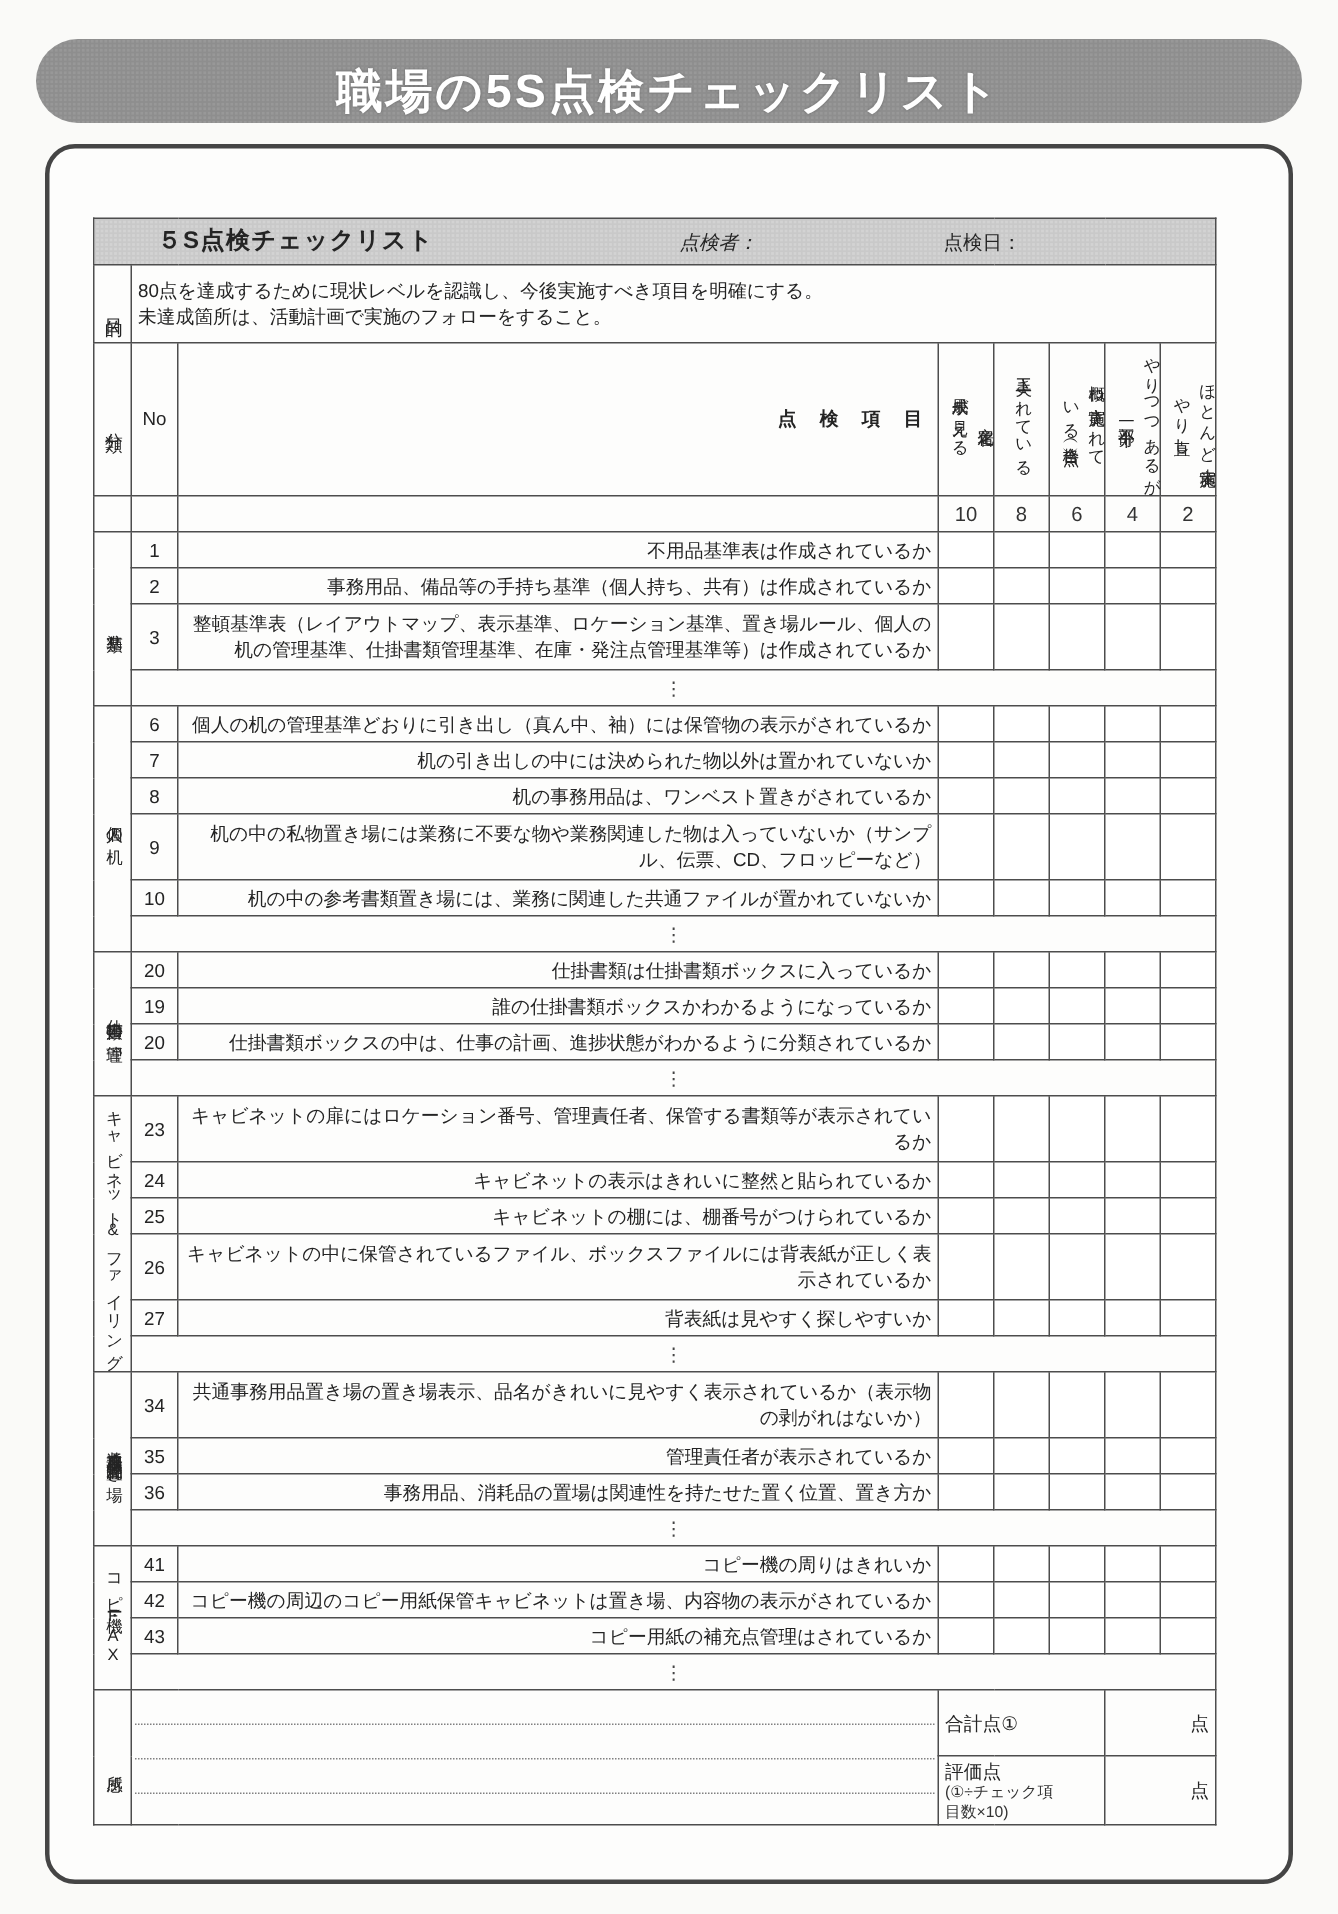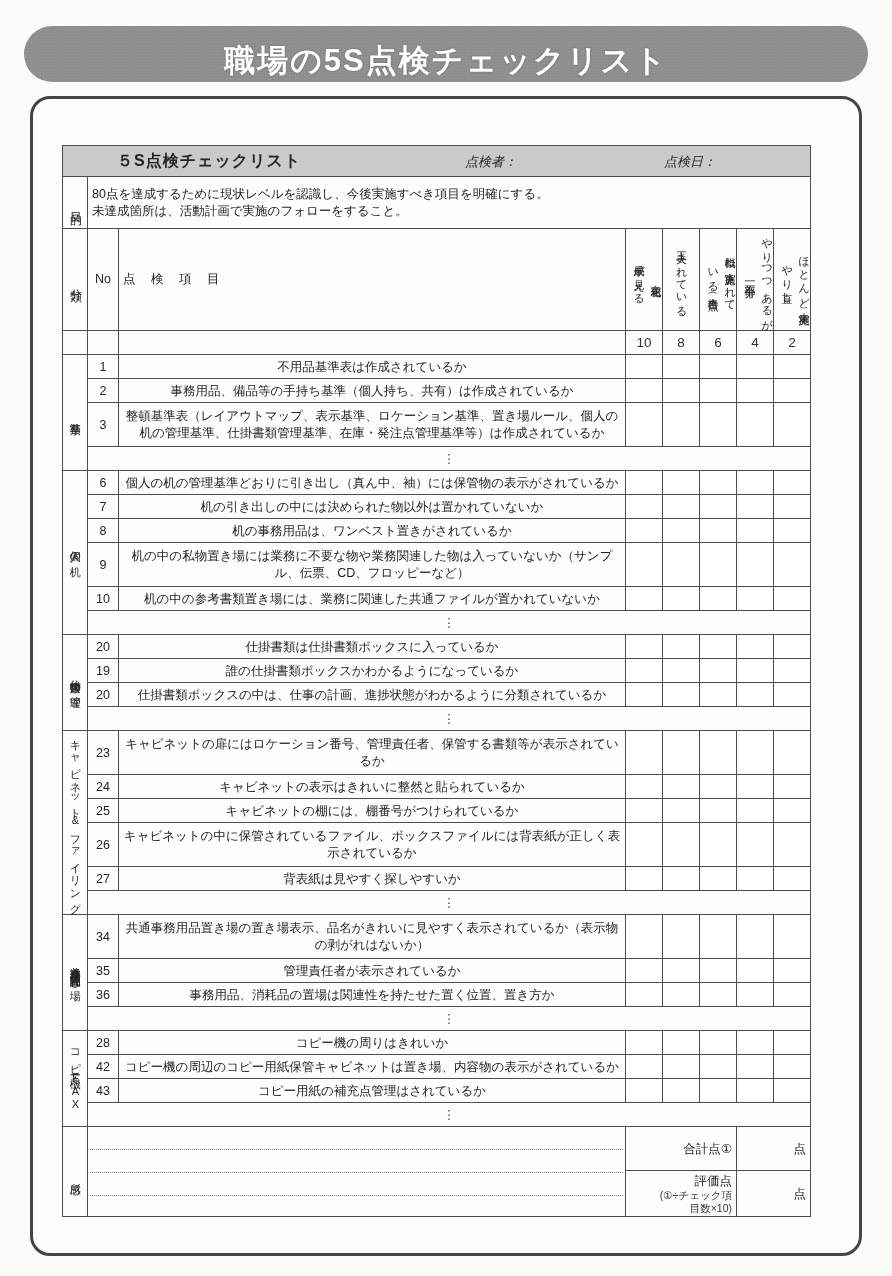--- a/index.html
+++ b/index.html
@@ -39,68 +39,68 @@
     padding: 1px 4px; vertical-align: middle;
   }
   
   tr.title-row td {
     height: 30px; padding: 0;
     background-color: #c9c9c9;
     background-image: radial-gradient(#d3d3d3 1px, rgba(0,0,0,0) 1px);
     background-size: 3px 3px;
     position: relative;
   }
-  .title-inner { position: relative; width: 100%; height: 30px; margin-left: 12px; }
+  .title-inner { position: relative; width: 100%; height: 30px; }
   .form-title { position: absolute; left: 42px; top: 4px; font-size: 16px; font-weight: bold; letter-spacing: 1px; }
   .inspector-label { position: absolute; left: 390px; top: 7px; font-size: 13px; font-style: italic; }
-  .date-label { position: absolute; left: 589px; top: 7px; font-size: 13px; font-style: italic; }
+  .date-label { position: absolute; left: 566px; top: 7px; font-size: 13px; }
   .fill-blank { position: absolute; top: 4px; width: 90px; height: 20px; }
   
   td.purpose-label { text-align: center; }
   .vsmall {
     writing-mode: vertical-rl; text-orientation: upright;
     display: inline-block; font-size: 12px; letter-spacing: 2px;
   }
   td.purpose-text { padding: 3px 8px; margin-left: 16px; }
   tr.purpose-row { height: 52px; }
   
   tr.colhead-row { height: 92px; }
   td.colhead { text-align: center; }
-  td.item-head { font-size: 14px; letter-spacing: 6px; text-align: left; }
+  td.item-head { font-size: 14px; letter-spacing: 6px; text-align: right; font-weight: bold; }
   .vrate {
     writing-mode: vertical-rl;
     display: inline-block; font-size: 11px; line-height: 1.55;
     letter-spacing: 1px; white-space: pre-line;
   }
   
   tr.score-row { height: 24px; }
   tr.score-row td { text-align: center; font-size: 13.5px; color: #333; }
   
   tr.r1 { height: 24px; }
   tr.r2 { height: 44px; }
   tr.re { height: 24px; }
   td.cat { text-align: center; padding: 1px 0; }
   .vcat {
     writing-mode: vertical-rl; text-orientation: upright;
     display: inline-block; font-size: 11px; letter-spacing: 1px; line-height: 1.15;
   }
   td.no { text-align: center; font-size: 12.5px; padding: 1px 1px; }
-  td.item { text-align: center; }
+  td.item { text-align: right; }
   td.sc { background: #fff; }
   td.ell { text-align: center; font-size: 13px; color: #444; letter-spacing: 0; }
   
   tr.sum-row1 { height: 44px; }
   tr.sum-row2 { height: 46px; }
   td.remarks { position: relative; }
   .comment-line {
     position: absolute; left: 2px; right: 2px; height: 0;
     border-bottom: 1px dotted #808080;
   }
   .cl-0 { top: 24%; } .cl-1 { top: 50%; } .cl-2 { top: 76%; }
-  td.sum-label { text-align: right; font-size: 13px; }
+  td.sum-label { text-align: left; font-size: 13px; }
   td.sum-label .sub { display: block; font-size: 10.5px; white-space: pre-line; line-height: 1.25; color: #333; }
   td.sum-unit { vertical-align: bottom; text-align: right; padding: 2px 8px 4px 2px; font-size: 13px; }
 </style>
 </head>
 <body>
 
 <div class="banner">
   <div class="banner-title">職場の5S点検チェックリスト</div>
 </div>
 
@@ -361,21 +361,21 @@
         <td class="sc"></td>
         <td class="sc"></td>
         <td class="sc"></td>
   </tr>
   <tr class="re">
     <td class="ell" colspan="7">⋮</td>
   </tr>
 
   <tr class="r1">
     <td class="cat" rowspan="4"><span class="vcat">コピー機・FAX</span></td>
-    <td class="no">28</td>
+    <td class="no">41</td>
     <td class="item">コピー機の周りはきれいか</td>
     <td class="sc"></td>
         <td class="sc"></td>
         <td class="sc"></td>
         <td class="sc"></td>
         <td class="sc"></td>
   </tr>
   <tr class="r1">
     <td class="no">42</td>
     <td class="item">コピー機の周辺のコピー用紙保管キャビネットは置き場、内容物の表示がされているか</td>

